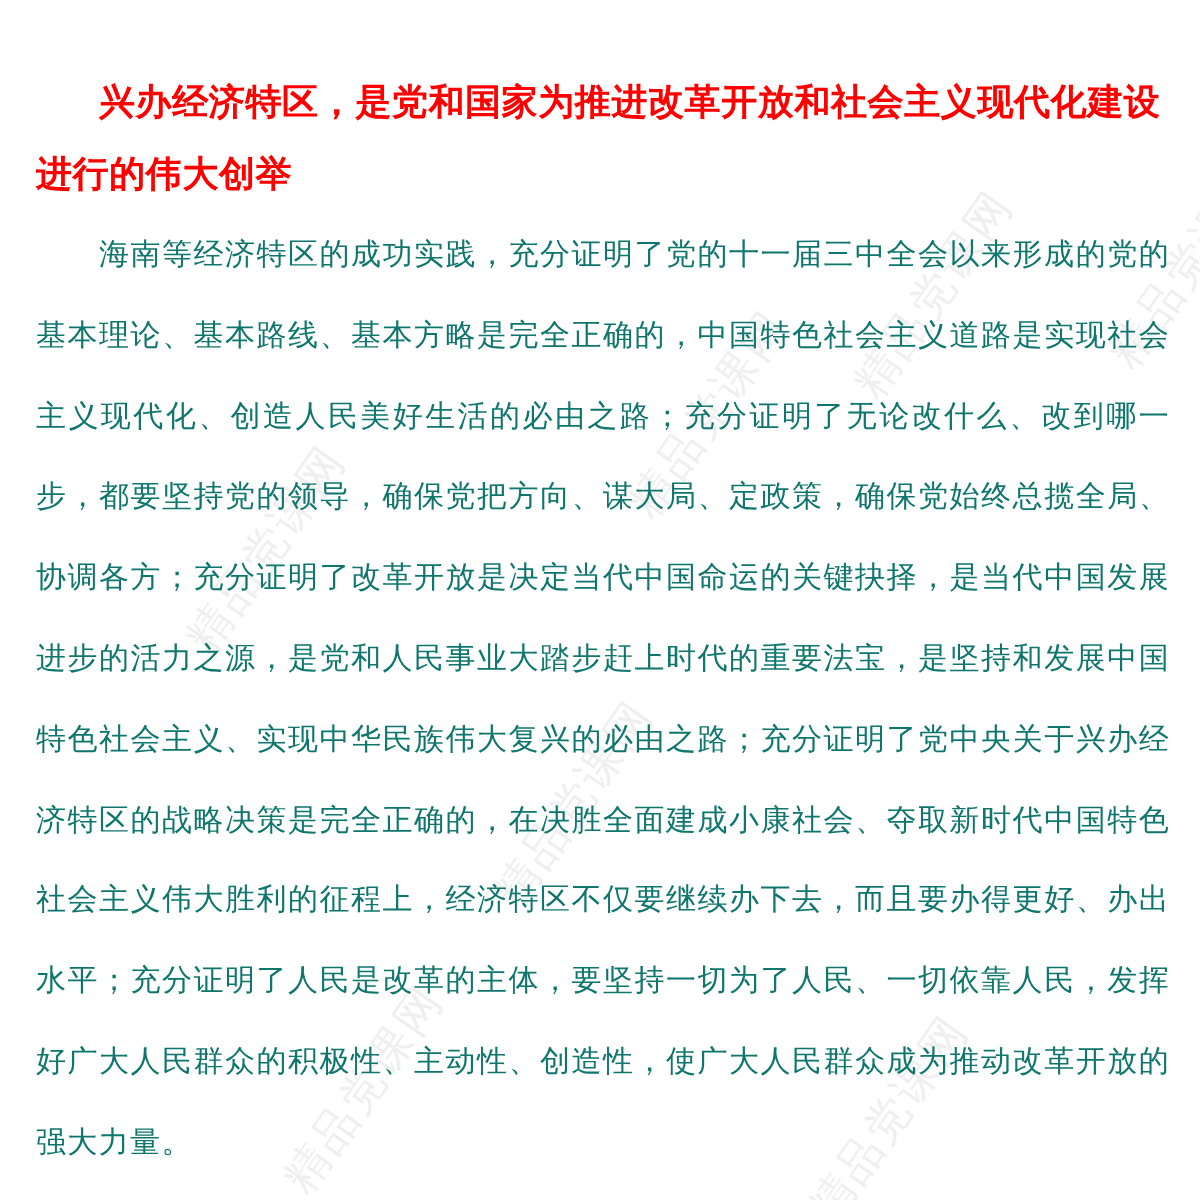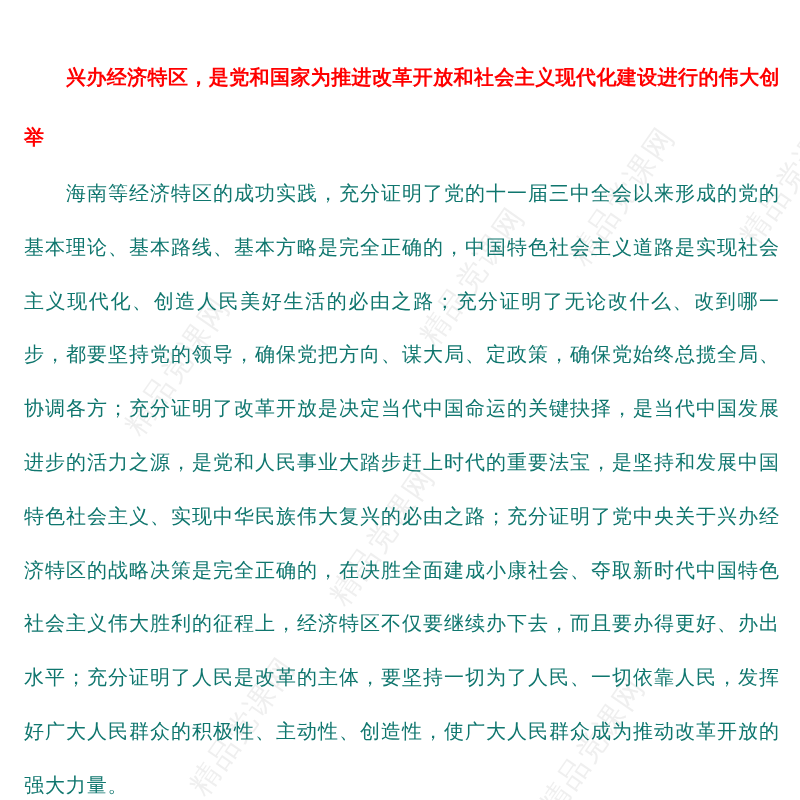--- a/index.html
+++ b/index.html
@@ -34,25 +34,25 @@
     letter-spacing: 2px;
   }
   .content {
     position: absolute;
     left: 24px;
     top: 47px;
     width: 756px;
     z-index: 1;
   }
   .heading {
-    font-family: Liberation Serif, serif;
+    font-family: Liberation Mono, monospace;
     font-weight: bold;
-    font-size: 20px;
+    font-size: 24px;
     color: #ff0000;
-    line-height: 60px;
+    line-height: 48px;
     text-indent: 42px;
     margin: 0;
     letter-spacing: 0.4px;
   }
   .body-text {
     font-family: "DejaVu Sans", sans-serif;
     font-size: 20px;
     color: #0f766e;
     line-height: 53.8px;
     text-indent: 42px;

